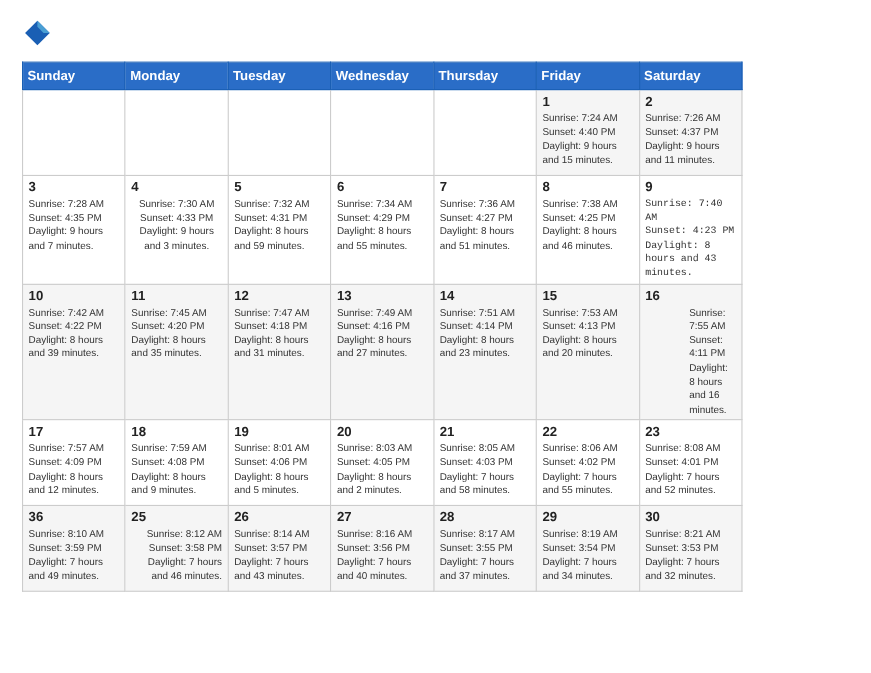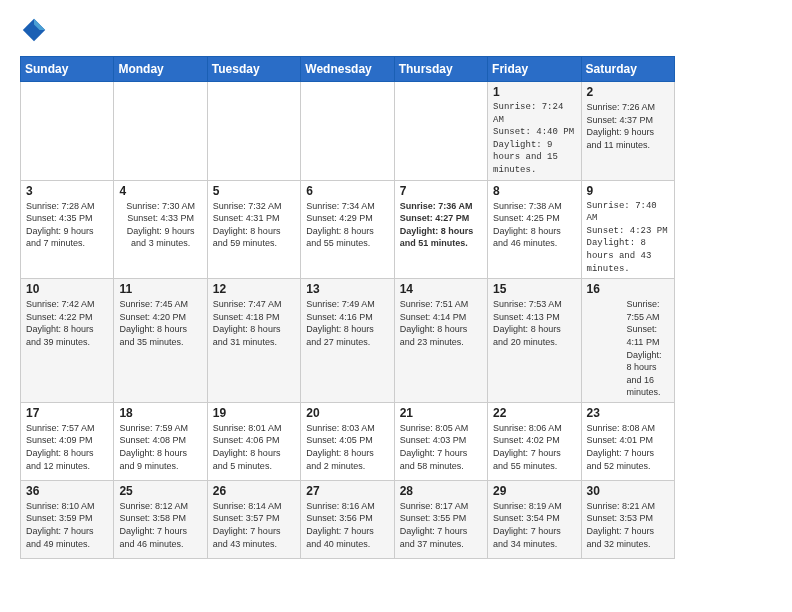--- a/index.html
+++ b/index.html
@@ -123,21 +123,21 @@
     </thead>
     <tbody id="calendar-body">
     <tr>
           <td class="empty-cell"></td>
           <td class="empty-cell"></td>
           <td class="empty-cell"></td>
           <td class="empty-cell"></td>
           <td class="empty-cell"></td>
           <td>
             <div class="day-number">1</div>
-            <div class="day-info" style="white-space: pre-line; font-family: Liberation Mono, monospace;">Sunrise: 7:24 AM
+            <div class="day-info" style="white-space: pre-line;">Sunrise: 7:24 AM
 Sunset: 4:40 PM
 Daylight: 9 hours and 15 minutes.</div>
           </td>
           <td>
             <div class="day-number">2</div>
             <div class="day-info" style="white-space: pre-line;">Sunrise: 7:26 AM
 Sunset: 4:37 PM
 Daylight: 9 hours and 11 minutes.</div>
           </td>
         </tr>
@@ -161,21 +161,21 @@
 Daylight: 8 hours and 59 minutes.</div>
           </td>
           <td>
             <div class="day-number">6</div>
             <div class="day-info" style="white-space: pre-line;">Sunrise: 7:34 AM
 Sunset: 4:29 PM
 Daylight: 8 hours and 55 minutes.</div>
           </td>
           <td>
             <div class="day-number">7</div>
-            <div class="day-info" style="white-space: pre-line; font-weight: bold;">Sunrise: 7:36 AM
+            <div class="day-info" style="white-space: pre-line;">Sunrise: 7:36 AM
 Sunset: 4:27 PM
 Daylight: 8 hours and 51 minutes.</div>
           </td>
           <td>
             <div class="day-number">8</div>
             <div class="day-info" style="white-space: pre-line;">Sunrise: 7:38 AM
 Sunset: 4:25 PM
 Daylight: 8 hours and 46 minutes.</div>
           </td>
           <td>
@@ -275,21 +275,21 @@
         </tr>
         <tr>
           <td>
             <div class="day-number">36</div>
             <div class="day-info" style="white-space: pre-line;">Sunrise: 8:10 AM
 Sunset: 3:59 PM
 Daylight: 7 hours and 49 minutes.</div>
           </td>
           <td>
             <div class="day-number">25</div>
-            <div class="day-info" style="white-space: pre-line;">Sunrise: 8:12 AM
+            <div class="day-info" style="white-space: pre-line; text-align: right;">Sunrise: 8:12 AM
 Sunset: 3:58 PM
 Daylight: 7 hours and 46 minutes.</div>
           </td>
           <td>
             <div class="day-number">26</div>
             <div class="day-info" style="white-space: pre-line;">Sunrise: 8:14 AM
 Sunset: 3:57 PM
 Daylight: 7 hours and 43 minutes.</div>
           </td>
           <td>

